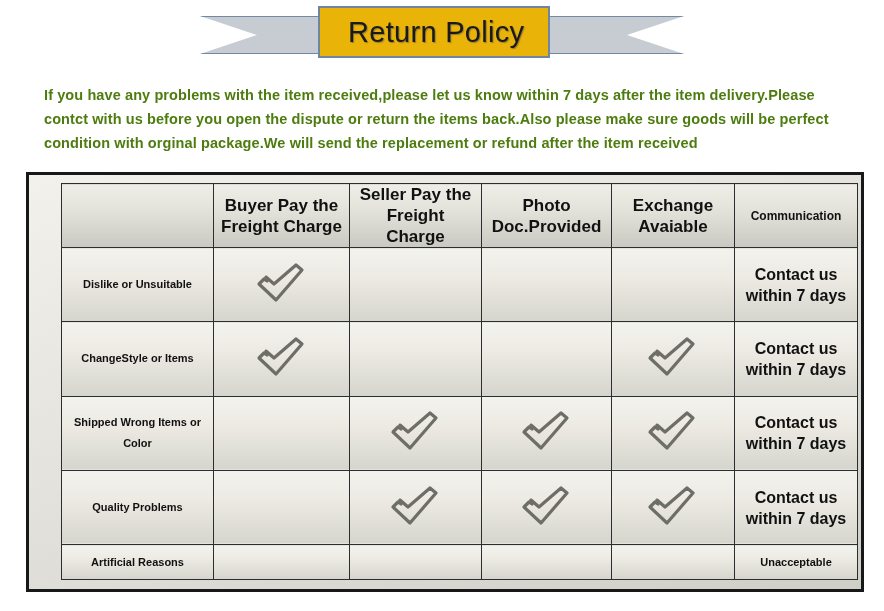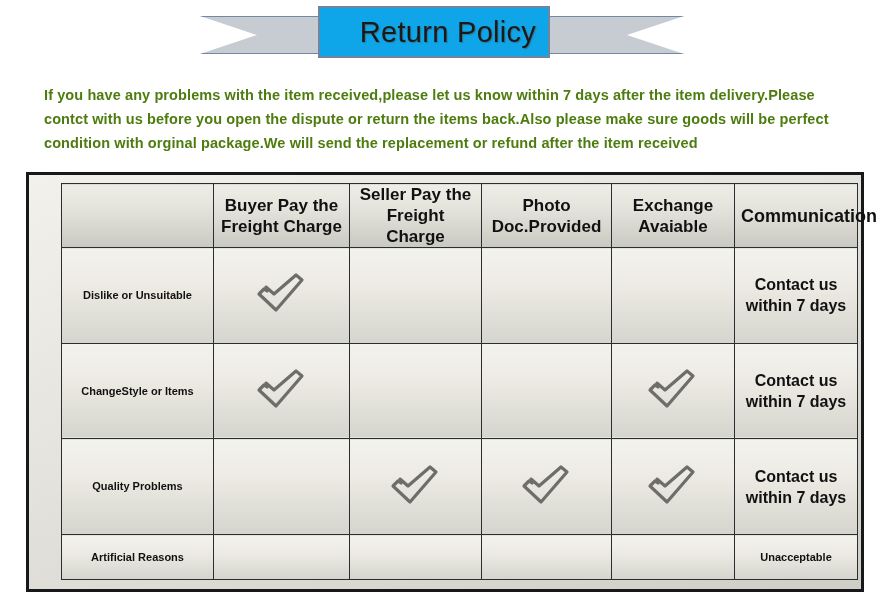--- a/index.html
+++ b/index.html
@@ -32,25 +32,24 @@
     clip-path: polygon(0% 0%, 100% 0%, 100% 100%, 0% 100%, 38% 50%);
   }
   #ribbon-tail-right {
     right: 0px;
     clip-path: polygon(0% 0%, 100% 0%, 62% 50%, 100% 100%, 0% 100%);
   }
   #banner-center {
     position: absolute;
     left: 118px; top: 0px;
     width: 232px; height: 52px;
-    background: #0ea5e9;
+    background: #eab308;
     border: 2px solid #6f86a3;
     display: flex;
     align-items: center;
-    justify-content: center;
     padding-left: 28px;
   }
   #banner-title {
     font-size: 29px;
     color: #1a1a1a;
     letter-spacing: 0.3px;
     text-shadow: 1px 1px 1px rgba(80,80,80,0.55);
     white-space: nowrap;
   }
   
@@ -105,21 +104,21 @@
   .col-reason  { width: 152px; }
   .col-buyer   { width: 136px; }
   .col-seller  { width: 132px; }
   .col-photo   { width: 130px; }
   .col-exch    { width: 123px; }
   .col-comm    { width: 123px; }
 
   th.col-reason { background: linear-gradient(to bottom,#eeeee8 0%,#e4e3db 50%,#cfcfc7 100%); }
 
   .hdr-big   { font-size: 17px; line-height: 21px; }
-  .hdr-small { font-size: 18px; line-height: 18px; }
+  .hdr-small { font-size: 12px; line-height: 18px; }
 
   td.reason-cell {
     text-align: left;
     font-size: 11px;
     font-weight: bold;
     line-height: 21px;
     padding-left: 9px;
   }
   td.comm-cell {
     font-size: 16px;
@@ -196,20 +195,46 @@
           <td class="col-exch">
   <span class="check">
     <svg viewBox="0 0 54 42" width="54" height="42" aria-hidden="true">
       <path d="M4 22 L9 17 L12 19 L11 15 L19 22 L41 3 L47 8 L21 38 Z" fill="none" stroke="#6e6e68" stroke-width="3.2" stroke-linejoin="round" stroke-linecap="round"></path>
     </svg>
   </span>
 </td>
           <td class="comm-cell col-comm">Contact us within 7 days</td>
         </tr>
         <tr>
+          <td class="reason-cell col-reason">Shipped Wrong Items or Color</td>
+          <td class="col-buyer empty-cell"></td>
+          <td class="col-seller">
+  <span class="check">
+    <svg viewBox="0 0 54 42" width="54" height="42" aria-hidden="true">
+      <path d="M4 22 L9 17 L12 19 L11 15 L19 22 L41 3 L47 8 L21 38 Z" fill="none" stroke="#6e6e68" stroke-width="3.2" stroke-linejoin="round" stroke-linecap="round"></path>
+    </svg>
+  </span>
+</td>
+          <td class="col-photo">
+  <span class="check">
+    <svg viewBox="0 0 54 42" width="54" height="42" aria-hidden="true">
+      <path d="M4 22 L9 17 L12 19 L11 15 L19 22 L41 3 L47 8 L21 38 Z" fill="none" stroke="#6e6e68" stroke-width="3.2" stroke-linejoin="round" stroke-linecap="round"></path>
+    </svg>
+  </span>
+</td>
+          <td class="col-exch">
+  <span class="check">
+    <svg viewBox="0 0 54 42" width="54" height="42" aria-hidden="true">
+      <path d="M4 22 L9 17 L12 19 L11 15 L19 22 L41 3 L47 8 L21 38 Z" fill="none" stroke="#6e6e68" stroke-width="3.2" stroke-linejoin="round" stroke-linecap="round"></path>
+    </svg>
+  </span>
+</td>
+          <td class="comm-cell col-comm">Contact us within 7 days</td>
+        </tr>
+        <tr>
           <td class="reason-cell col-reason">Quality Problems</td>
           <td class="col-buyer empty-cell"></td>
           <td class="col-seller">
   <span class="check">
     <svg viewBox="0 0 54 42" width="54" height="42" aria-hidden="true">
       <path d="M4 22 L9 17 L12 19 L11 15 L19 22 L41 3 L47 8 L21 38 Z" fill="none" stroke="#6e6e68" stroke-width="3.2" stroke-linejoin="round" stroke-linecap="round"></path>
     </svg>
   </span>
 </td>
           <td class="col-photo">

